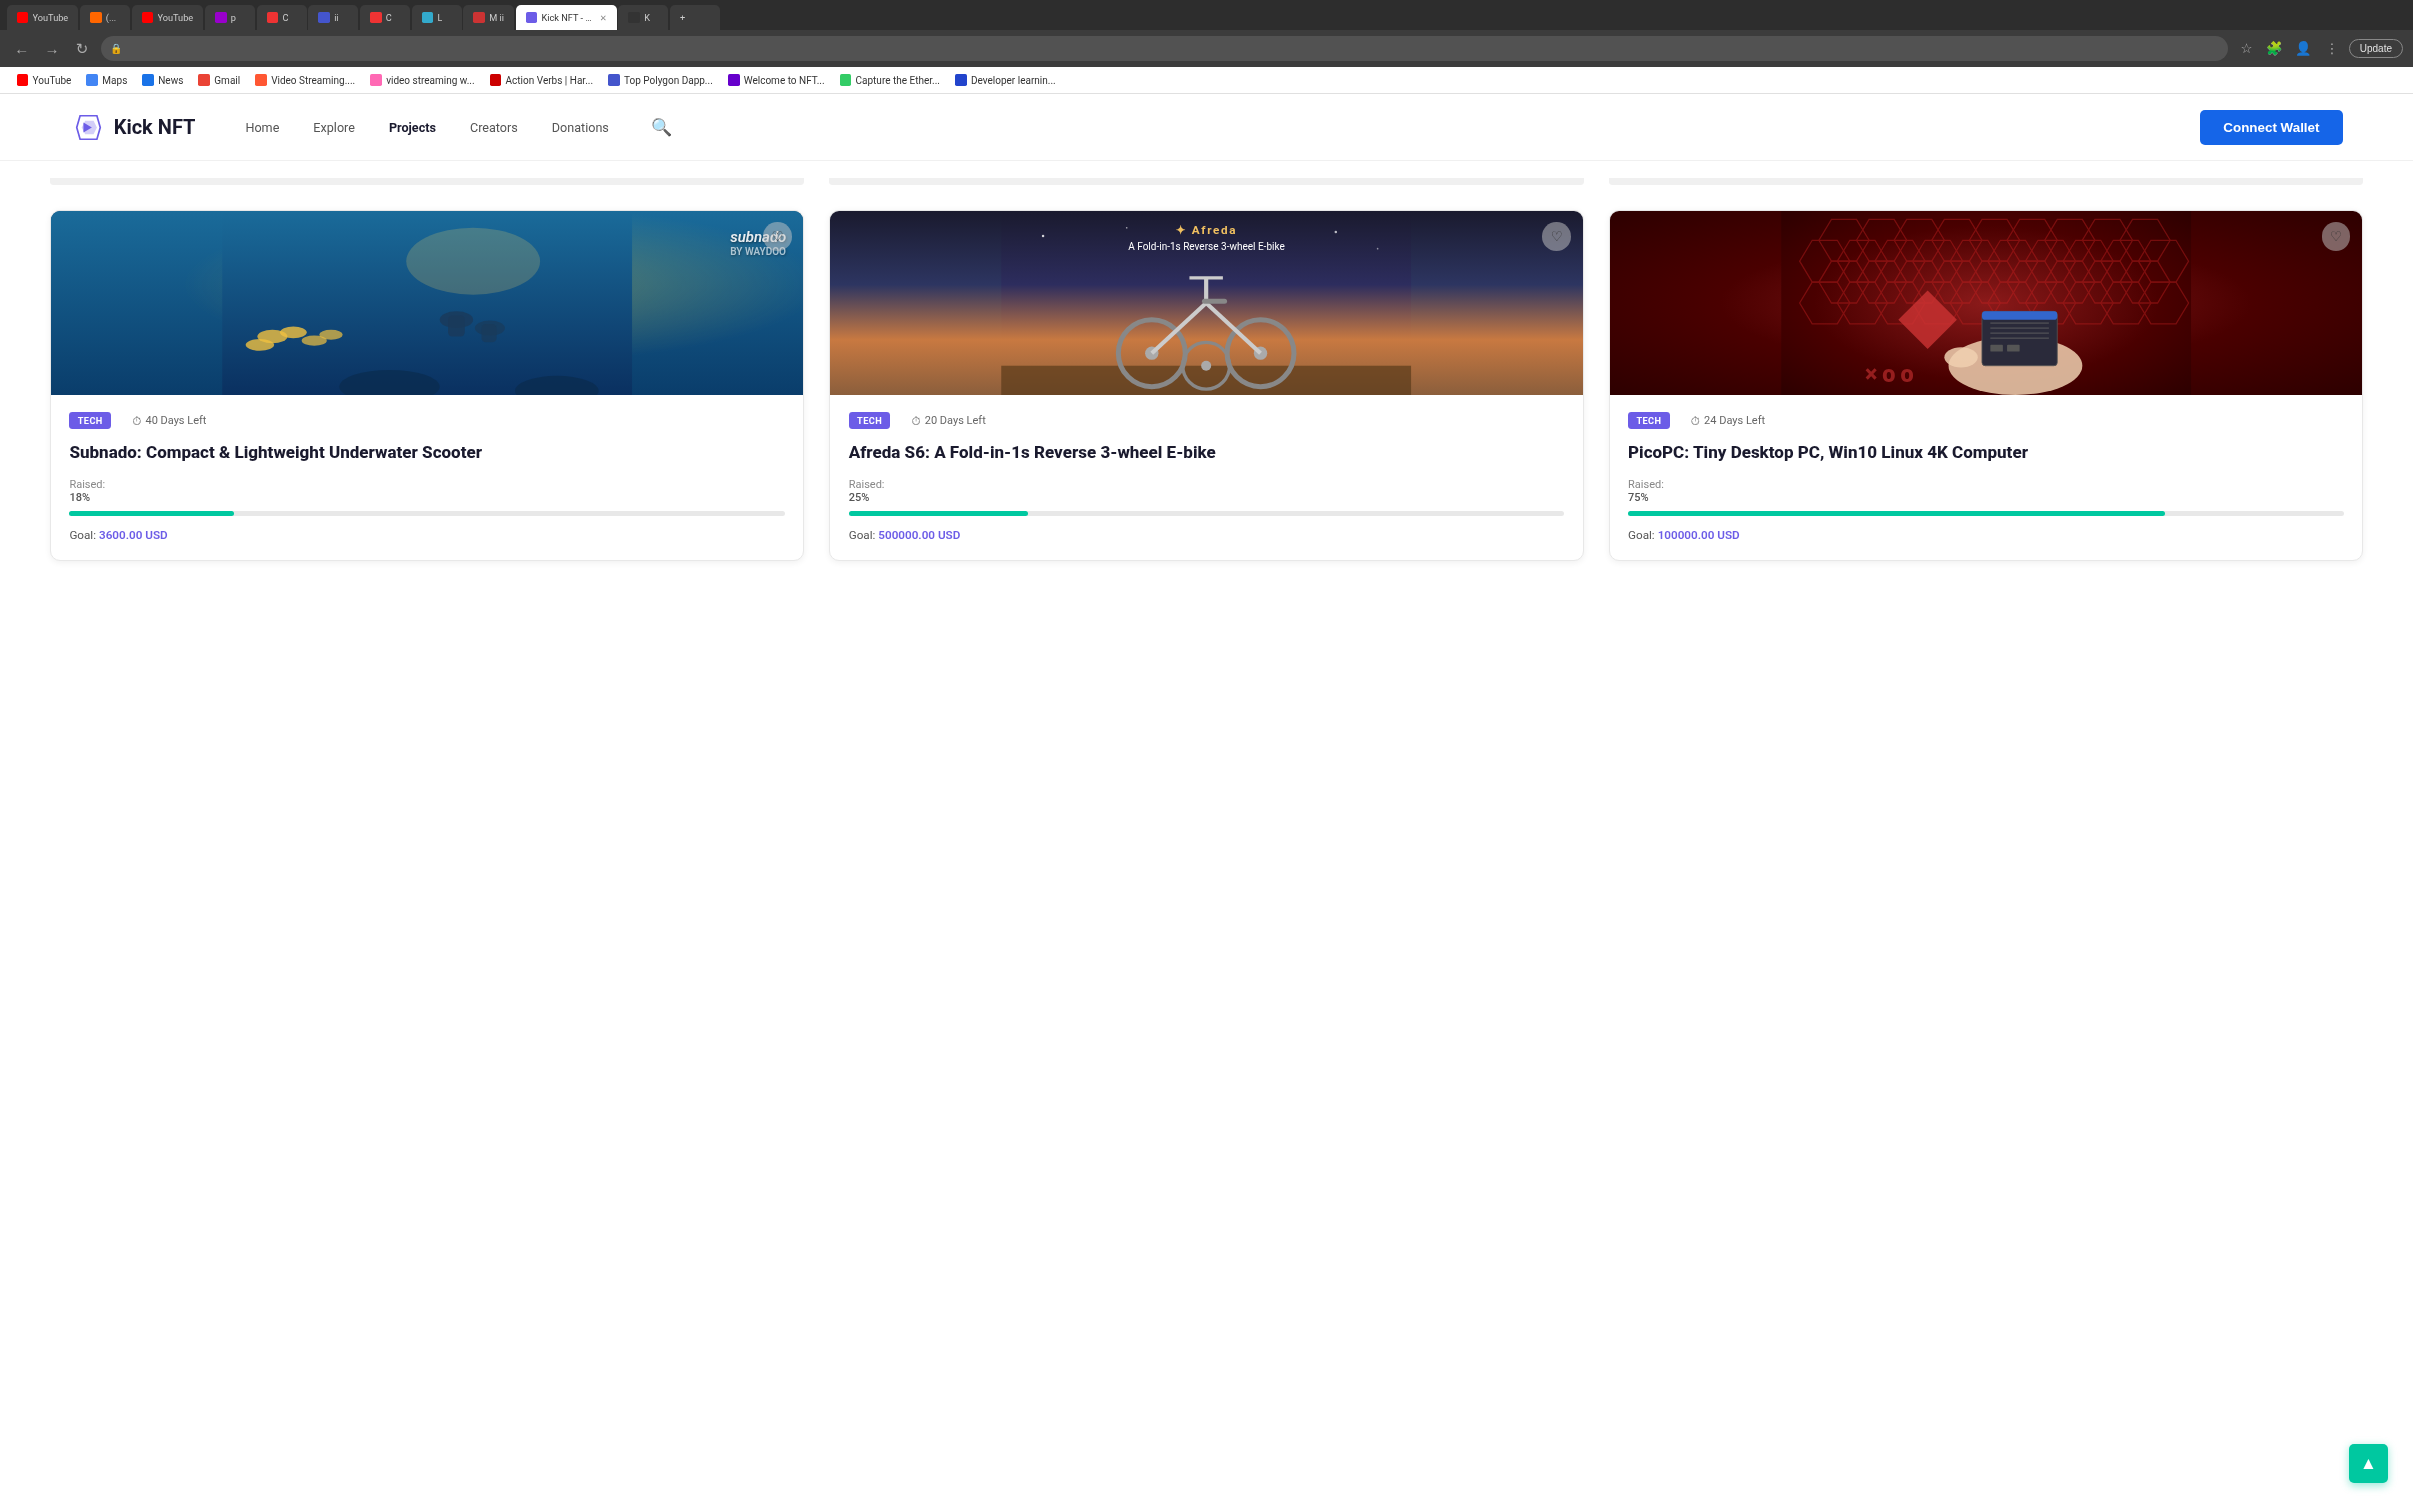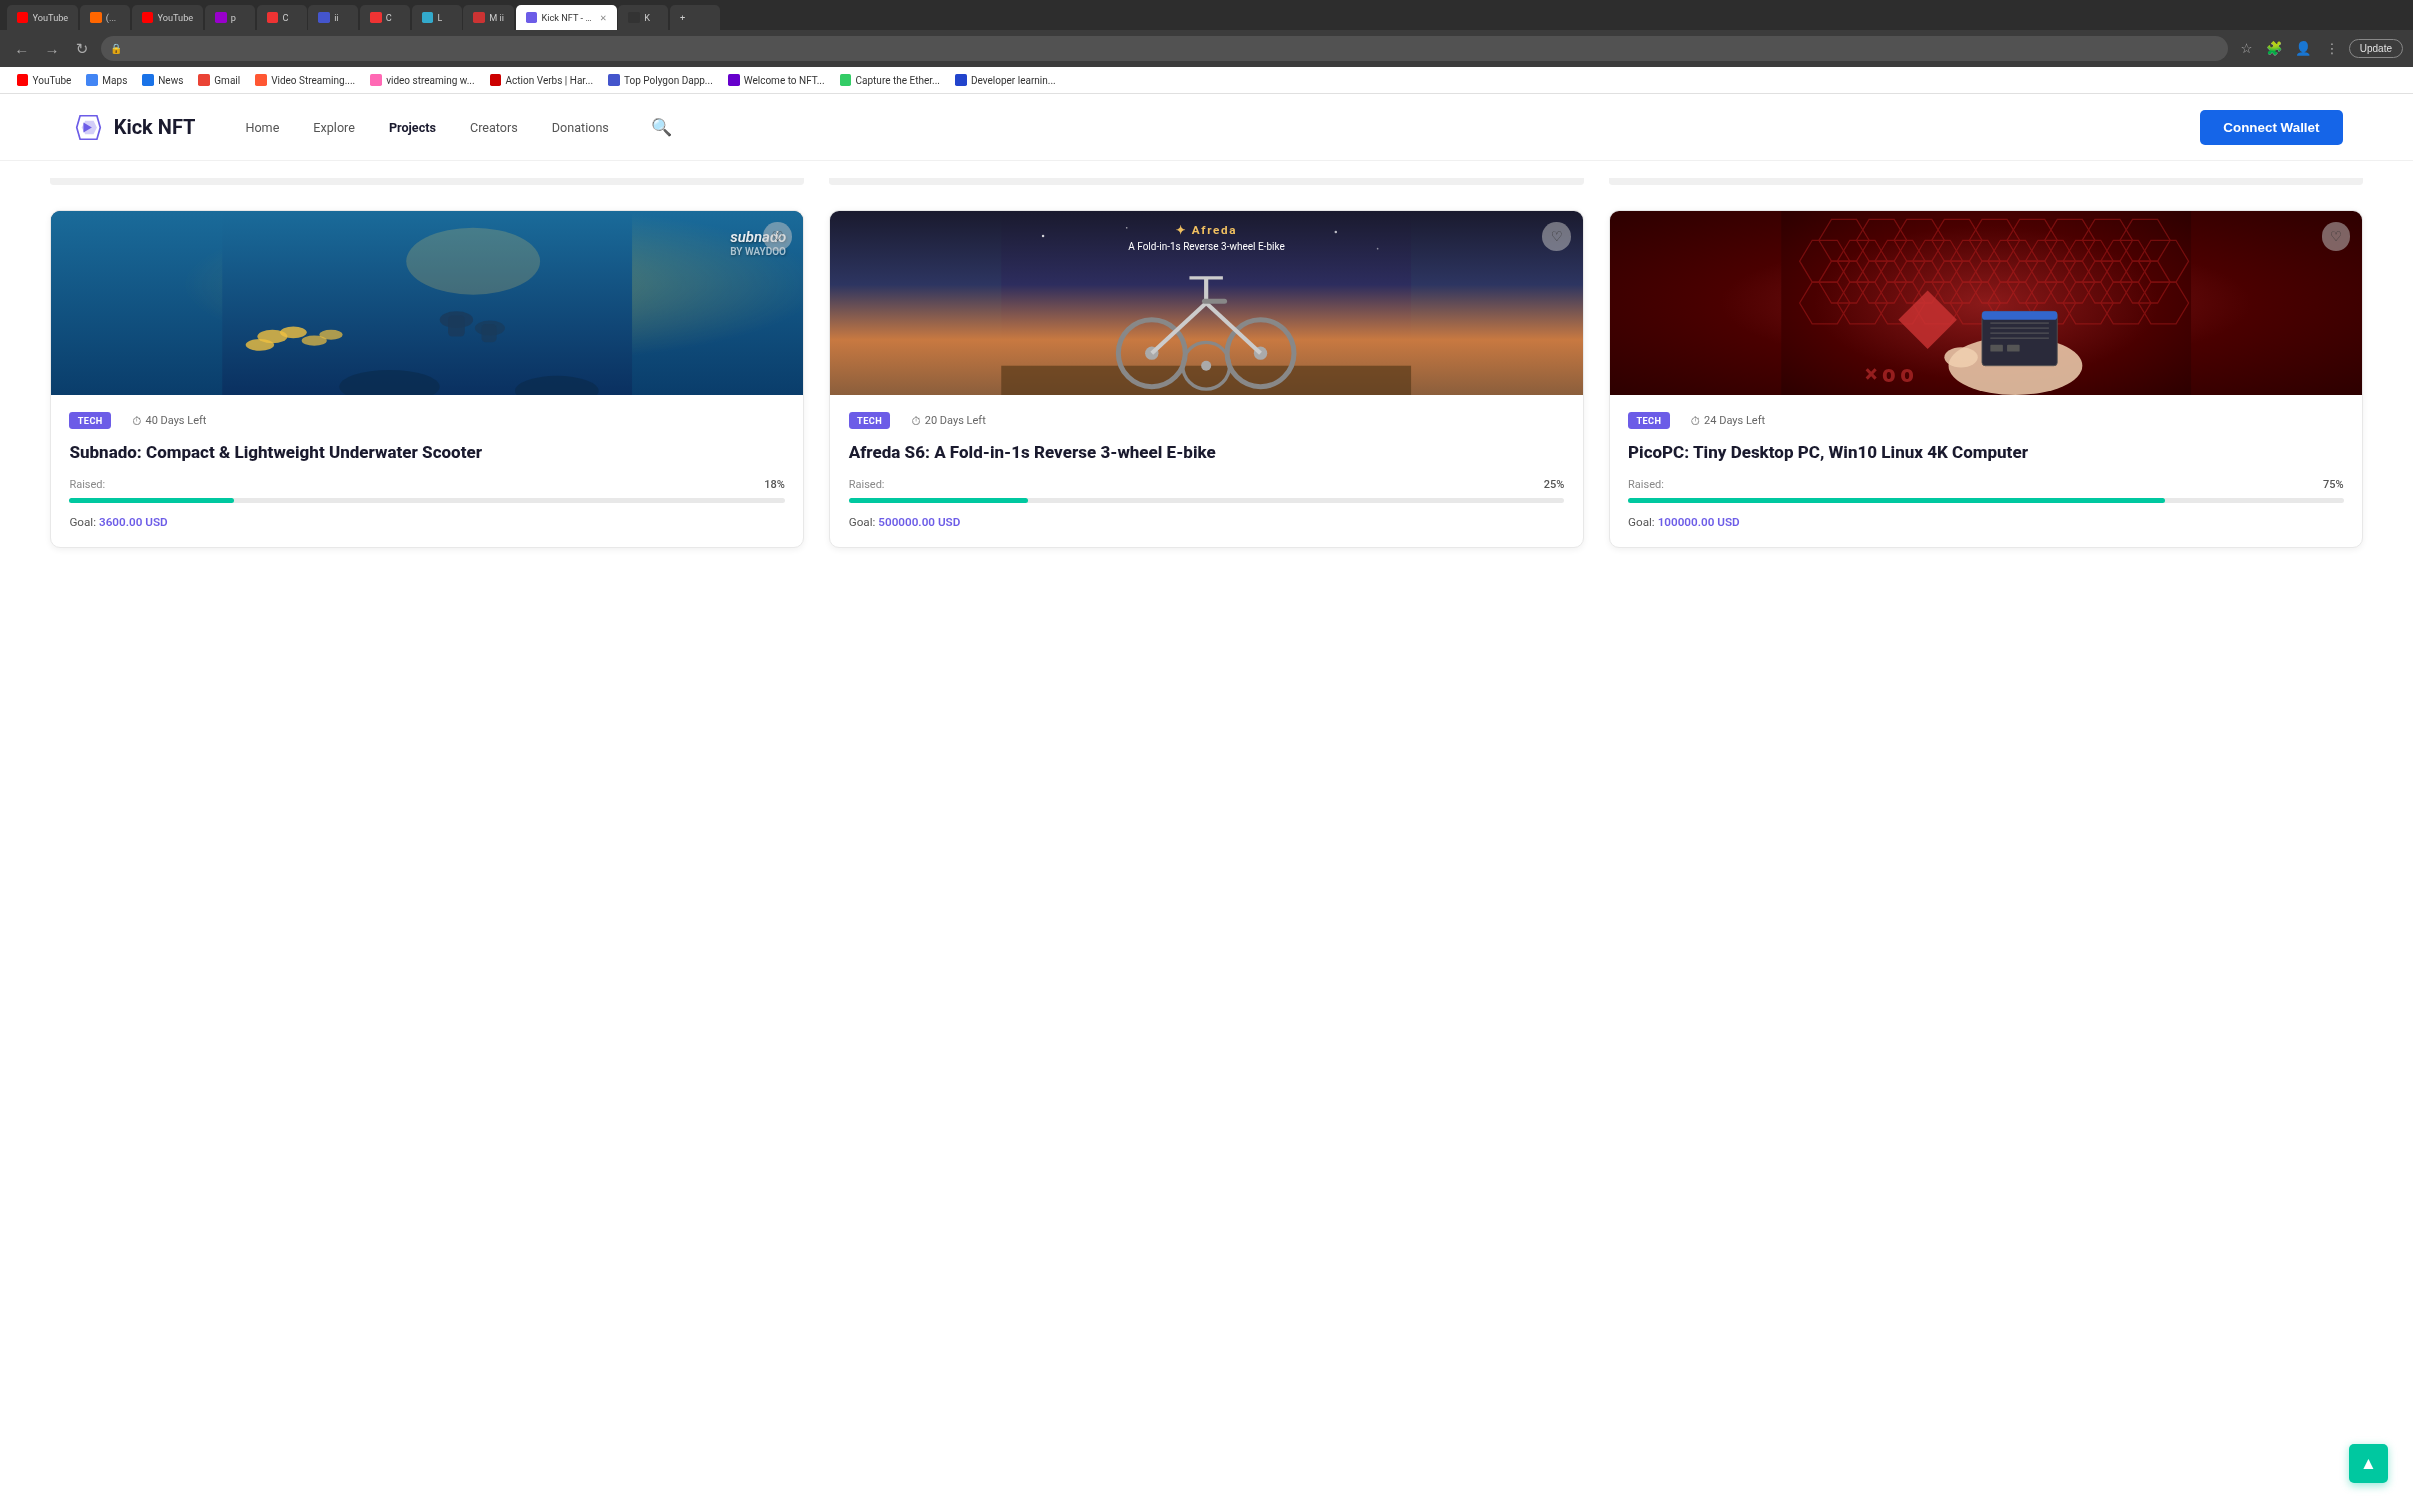--- a/index.html
+++ b/index.html
@@ -329,20 +329,21 @@
       line-height: 1.3;
       margin-bottom: 15px;
     }
     .raised-row {
       display: flex;
       justify-content: space-between;
       align-items: flex-start;
       margin-bottom: 6.7px;
       font-size: 11px;
       color: #888;
+      flex-direction: column;
     }
     .raised-pct { color: #555; font-weight: 500; }
     .progress-bar {
       width: 100%;
       height: 5px;
       background: #e8e8e8;
       border-radius: 2.5px;
       margin-bottom: 11.7px;
     }
     .progress-fill {

